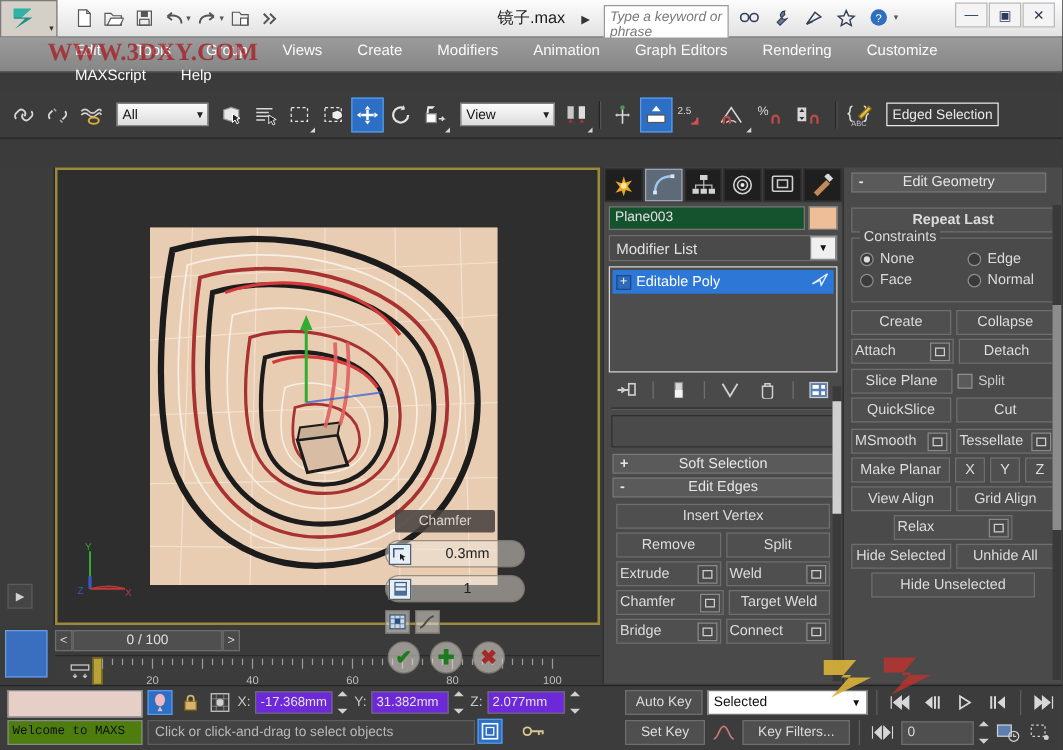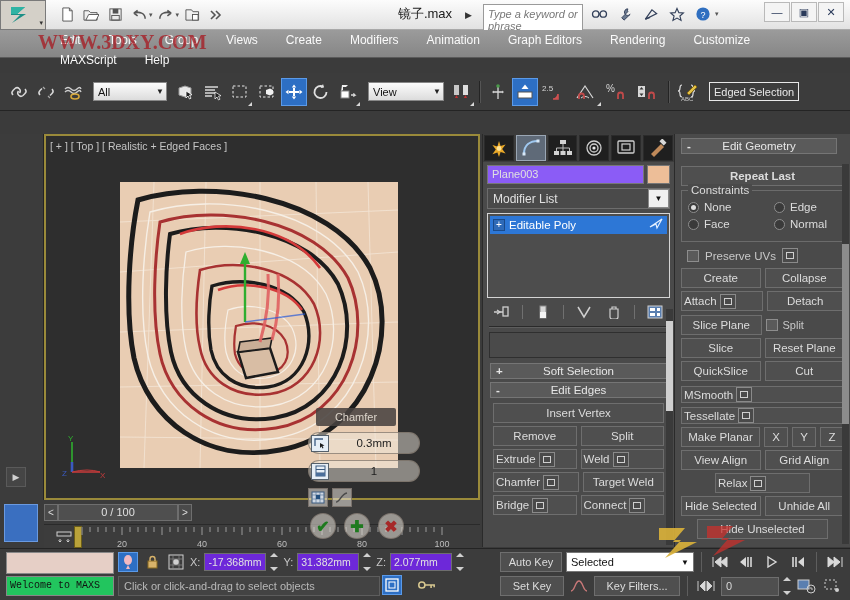--- a/index.html
+++ b/index.html
@@ -172,21 +172,21 @@
   .cpanel {
     position: absolute; left: 482px; top: 134px; width: 192px; height: 413px;
     background: #4a4a4a; border-left: 1px solid #2a2a2a;
   }
   .cp-tabs { display: flex; height: 28px; background: #3c3c3c; }
   .cp-tab { width: 31px; height: 26px; margin: 1px; border: 1px solid #2b2b2b;
     background: #1f1f1f; display: flex; align-items: center; justify-content: center; cursor: pointer; }
   .cp-tab.act { background: #5f6a78; border-color: #9aa6b4; }
   .cp-body { padding: 3px 4px; }
   .namerow { display: flex; gap: 3px; margin-bottom: 4px; }
-  .namefield { flex: 1; height: 19px; background: #8b5cf6; border: 1px solid #777;
+  .namefield { flex: 1; height: 19px; background: #14532d; border: 1px solid #777;
     color: #e0e0e0; font-size: 11px; padding: 2px 4px; }
   .colorswatch { width: 23px; height: 19px; background: #edbe98; border: 1px solid #777; }
   .modcombo { height: 21px; background: #4a4a4a; border: 1px solid #6d6d6d;
     display: flex; align-items: center; font-size: 12px; color: #e0e0e0;
     padding-left: 5px; margin-bottom: 4px; }
   .modcombo .arrowbox { margin-left: auto; width: 21px; height: 19px; background: #f0f0f0;
     border: 1px solid #888; color: #111; display: flex; align-items: center; justify-content: center; font-size: 8px; }
   .stack { height: 85px; background: #4d4d4d; border: 1px solid #d4d4d4; padding: 2px; }
   .stack-item { display: flex; align-items: center; gap: 4px; background: #2d77d6;
     color: #fff; font-size: 11.5px; padding: 2px 3px; }
@@ -207,21 +207,21 @@
   .btn {
     height: 20px; background: #4f4f4f; border: 1px solid #6e6e6e;
     color: #dcdcdc; font-size: 11.5px; display: flex; align-items: center;
     justify-content: center; cursor: pointer;
   }
   .btnrow { display: flex; gap: 4px; margin: 0 6px 3px 6px; }
   .btnrow .btn { flex: 1; }
   .settingsbox { width: 16px; height: 15px; background: #4a4a4a; border: 1px solid #8a8a8a;
     display:flex; align-items:center; justify-content:center; flex: 0 0 auto; }
   .settingsbox i { display:block; width: 8px; height: 7px; border: 1px solid #cfcfcf; }
-  .btn-with-box { display: flex; align-items: center; justify-content: flex-start; gap: 3px;
+  .btn-with-box { display: flex; align-items: center; justify-content: space-between; gap: 3px;
     height: 20px; background: #4f4f4f; border: 1px solid #6e6e6e; color: #dcdcdc;
     font-size: 11.5px; flex: 1; cursor: pointer; padding: 0 2px; }
   .cp-scroll { position: absolute; right: 1px; top: 175px; width: 7px; height: 236px; background: #3a3a3a; }
   .cp-scroll .thumb { width: 7px; background: #cfcfcf; }
 
   
   .rpanel {
     position: absolute; left: 674px; top: 134px; width: 176px; height: 413px;
     background: #4a4a4a; border-left: 1px solid #2a2a2a; padding-top: 30px;
   }
@@ -267,21 +267,21 @@
   .statusbar {
     position: absolute; left: 0; top: 548px; width: 850px; height: 52px;
     background: #3c3c3c; border-top: 1px solid #242424;
   }
   .msglog {
     position: absolute; left: 6px; top: 3px; width: 108px; height: 22px;
     background: #e6cfc6; border: 1px solid #888;
   }
   .welcome {
     position: absolute; left: 6px; top: 27px; width: 108px; height: 20px;
-    background: #22c55e; border: 1px solid #888; color: #111;
+    background: #4d7c0f; border: 1px solid #888; color: #111;
     font-family: "Liberation Mono", monospace; font-size: 10px;
     padding: 3px 3px; overflow: hidden; white-space: nowrap;
   }
   .coordrow { position: absolute; left: 118px; top: 3px; display: flex; align-items: center; gap: 4px; }
   .sb-ic { width: 20px; height: 20px; display: flex; align-items: center; justify-content: center; cursor: pointer; }
   .sb-ic.act { background: #2d6fc4; border: 1px solid #5b9ae8; }
   .coordlabel { font-size: 11px; color: #c6c6c6; }
   .coordfield { width: 62px; height: 18px; background: #6d28d9; border: 1px solid #6e6e6e;
     color: #e2e2e2; font-size: 10.5px; padding: 2px 3px; }
   .spin { width: 9px; height: 18px; display: flex; flex-direction: column;
@@ -560,21 +560,20 @@
     </div>
     <div class="createsel">Edged Selection</div>
   </div>
 
 
   <div class="leftstrip">
     <div class="ls-btn" style="top:333px;">▶</div>
   </div>
 
   <div class="viewport-wrap">
-    <div class="vp-label">[ + ] [ Top ] [ Realistic + Edged Faces ]</div>
 
 
     <div class="vp-model">
       <svg width="278" height="286" viewBox="0 0 278 286">
         <rect width="278" height="286" fill="#e9cdb3"></rect>
 
         <g stroke="#f4e6d8" stroke-width="0.9" fill="none" opacity="0.85">
           <path d="M0 40 L278 28 M0 90 L278 70 M0 150 L278 140 M0 205 L278 200 M0 255 L278 258"></path>
           <path d="M34 0 L24 286 M86 0 L80 286 M140 0 L140 286 M196 0 L200 286 M248 0 L256 286"></path>
         </g>
@@ -858,27 +857,20 @@
           <span class="radio"></span>
           <span>Face</span>
         </label>
         <label class="radiocell">
           <span class="radio"></span>
           <span>Normal</span>
         </label>
       </div>
     </div>
 
-    <div class="chkrow">
-      <span class="chk"></span>
-      <span>Preserve UVs</span>
-      <span class="settingsbox">
-          <i></i>
-        </span>
-    </div>
 
     <div class="btnrow">
       <div class="btn">Create</div>
       <div class="btn">Collapse</div>
     </div>
     <div class="btnrow">
       <div class="btn-with-box">
         <span>Attach</span>
         <span class="settingsbox">
             <i></i>
@@ -887,28 +879,24 @@
       <div class="btn">Detach</div>
     </div>
     <div class="btnrow" style="margin-top:4px;align-items:center;">
       <div class="btn">Slice Plane</div>
       <div style="flex:1;display:flex;align-items:center;gap:5px;">
         <span class="chk"></span>
         <span>Split</span>
       </div>
     </div>
     <div class="btnrow">
-      <div class="btn">Slice</div>
-      <div class="btn">Reset Plane</div>
-    </div>
-    <div class="btnrow">
       <div class="btn">QuickSlice</div>
       <div class="btn">Cut</div>
     </div>
-    <div class="btnrow" style="margin-top:5px;flex-direction:column;">
+    <div class="btnrow" style="margin-top:5px;">
       <div class="btn-with-box">
         <span>MSmooth</span>
         <span class="settingsbox">
             <i></i>
           </span>
       </div>
       <div class="btn-with-box">
         <span>Tessellate</span>
         <span class="settingsbox">
             <i></i>

